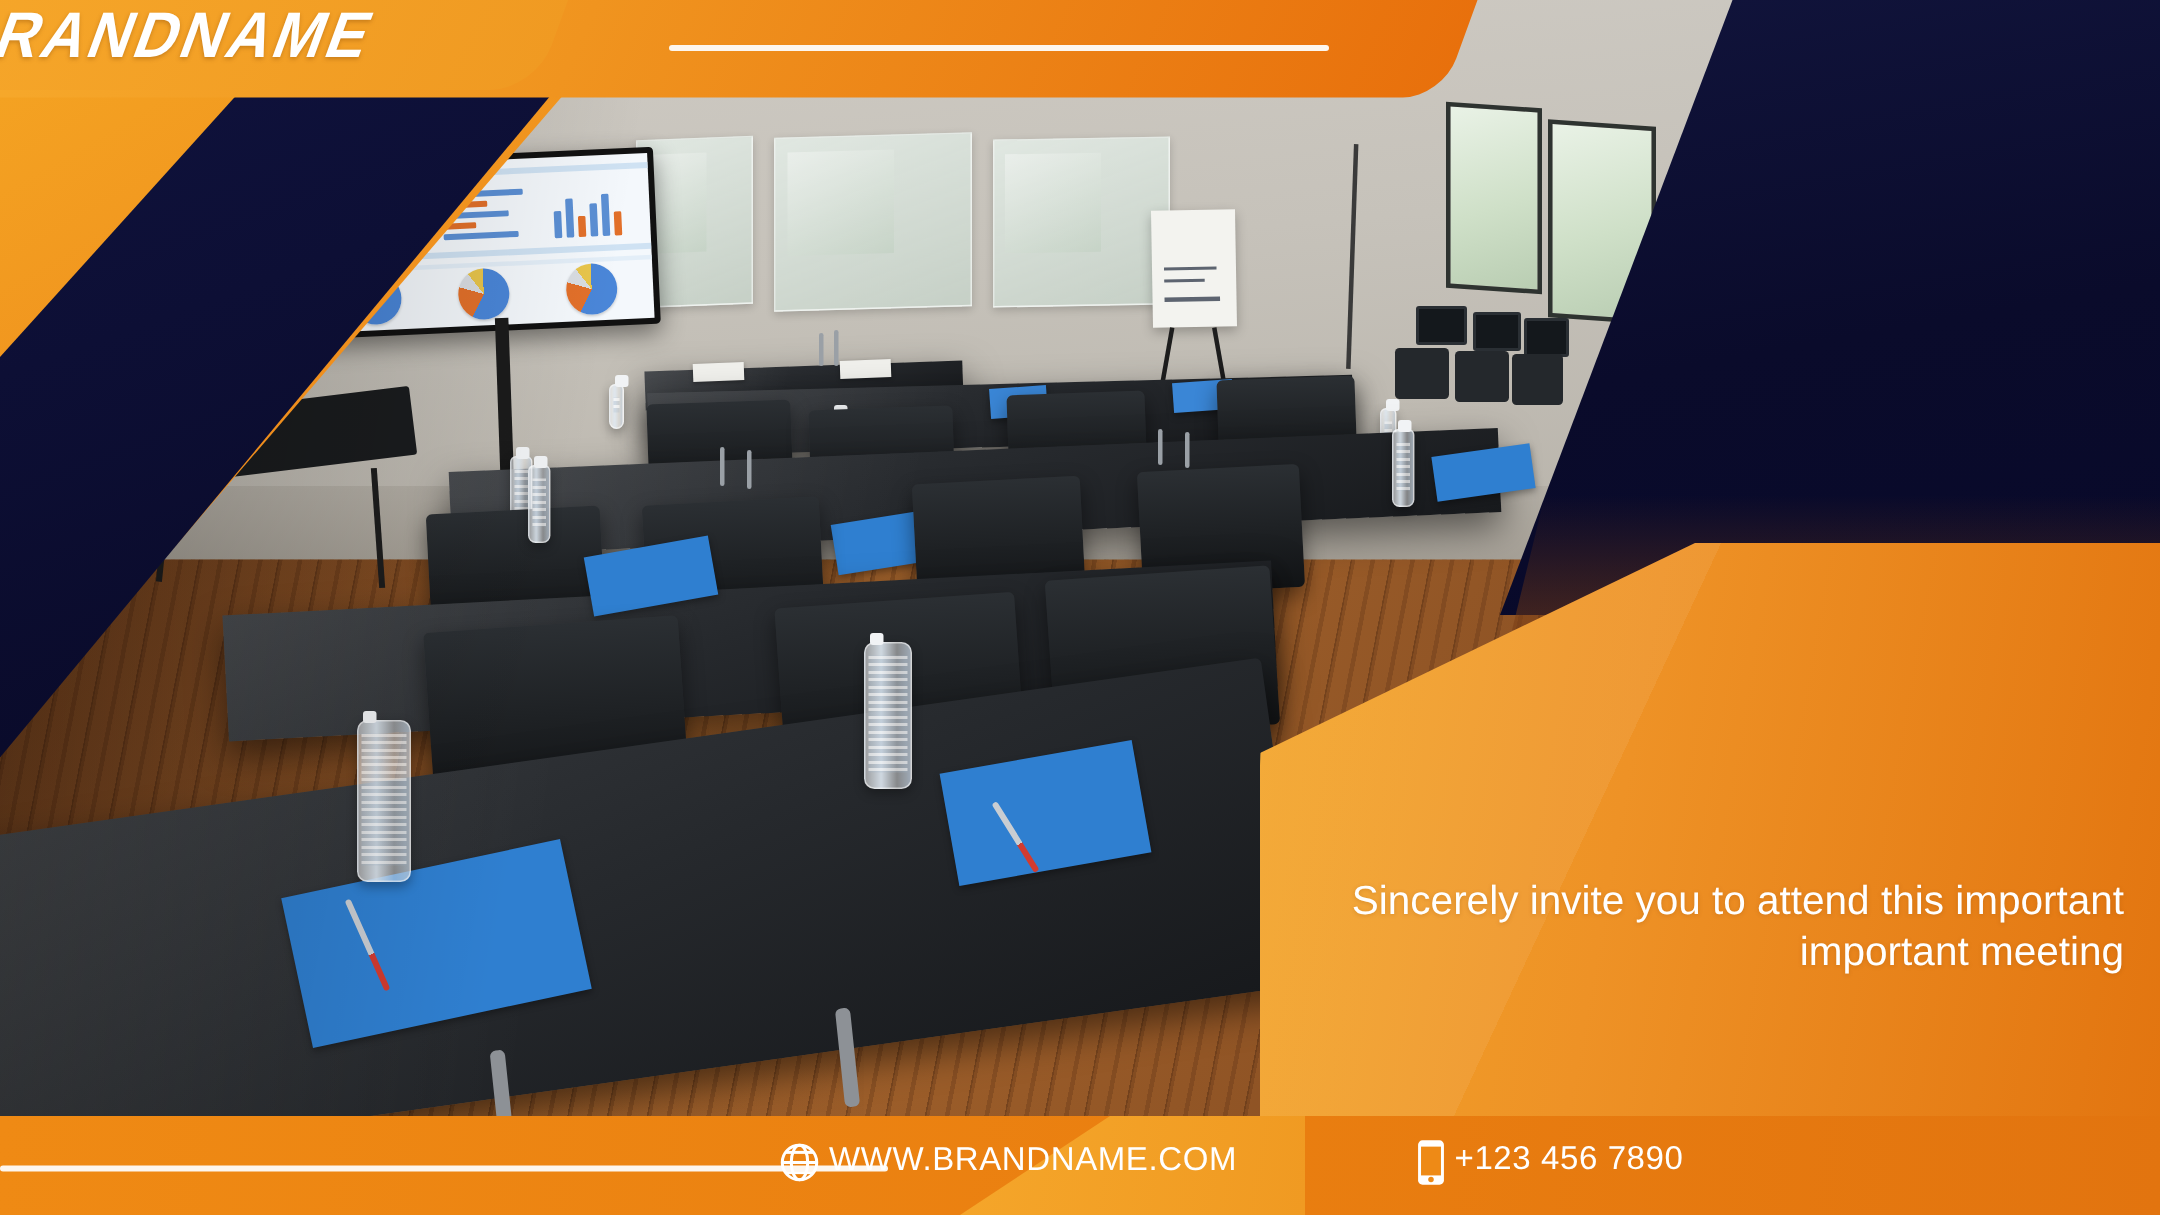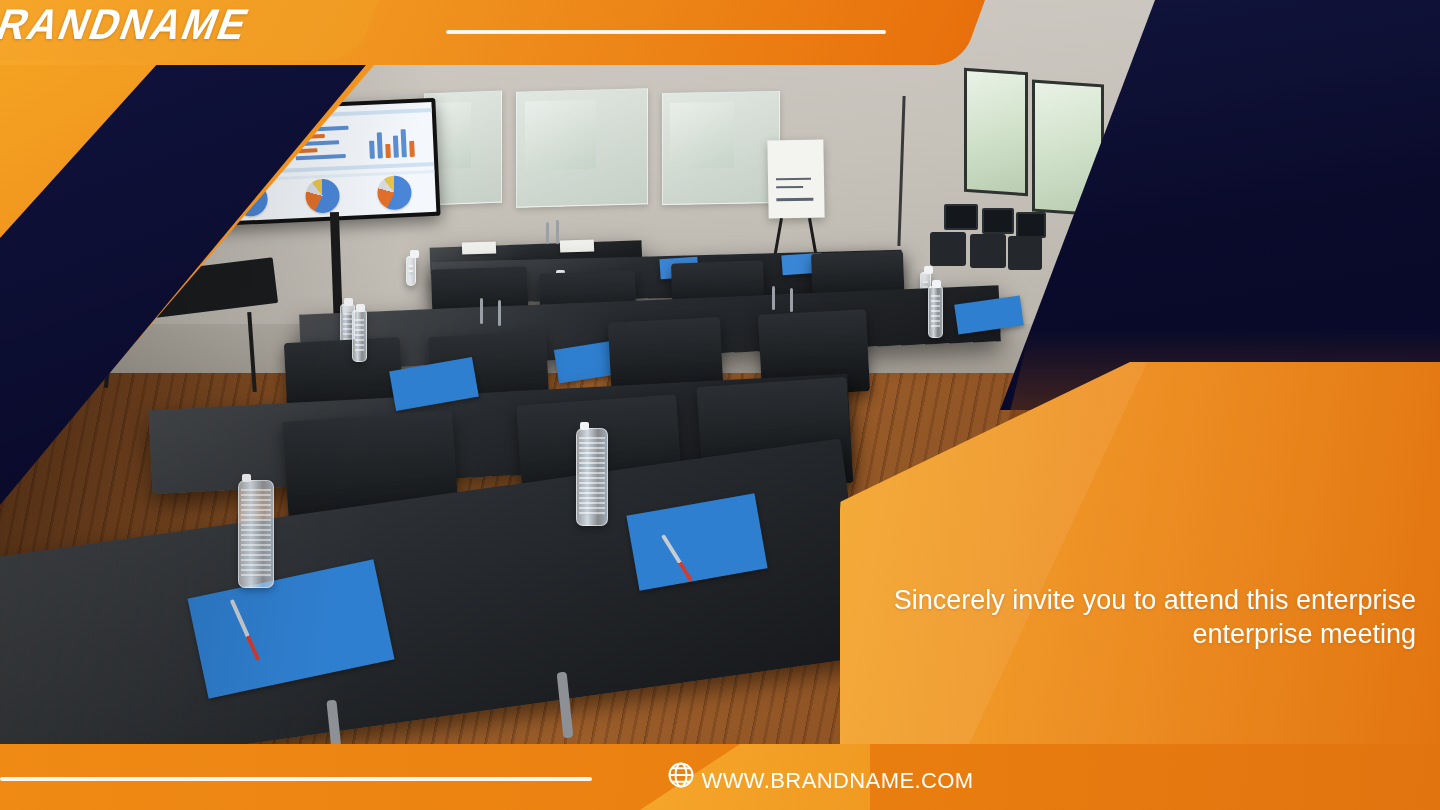--- a/index.html
+++ b/index.html
@@ -227,21 +227,21 @@
     font-family:"Liberation Sans","DejaVu Sans",sans-serif;
     text-shadow:0 1px 3px rgba(140,70,0,.25);
   }
 
   
   #contacts{
     position:absolute; left:0; bottom:0; width:1440px; height:66px;
     display:flex; align-items:center; justify-content:center; gap:118px;
     padding-left:200px;
   }
-  .contact{ display:flex; align-items:flex-end; gap:5px; color:#fff; }
+  .contact{ display:flex; align-items:flex-start; gap:5px; color:#fff; }
   .contact .ctext{
     font-size:22px; letter-spacing:.4px; font-weight:400;
     font-family:"Liberation Sans","DejaVu Sans",sans-serif;
   }
   .ico{ display:block; }
 </style>
 </head>
 <body>
 
 <div id="poster">
@@ -379,35 +379,45 @@
   <div class="shape" id="orange-panel-sheen"></div>
 
   <div class="shape" id="orange-header"></div>
   <div class="shape" id="header-rule"></div>
   <div class="shape" id="brand-plate">
     <div class="brand-text">BRANDNAME</div>
   </div>
 
 
 
-  <div id="subtext">Sincerely invite you to attend this enterprise enterprise meeting</div>
+  <div id="subtext">Sincerely invite you to attend this important important meeting</div>
 
   <div class="shape" id="footer-bar"></div>
   <div class="shape" id="footer-wedge"></div>
   <div class="shape" id="footer-rule"></div>
 
   <div id="contacts">
     <div class="contact">
       <span class="ico">
         <svg width="30" height="30" viewBox="0 0 24 24" fill="none" stroke="#ffffff" stroke-width="1.6">
           <circle cx="12" cy="12" r="9.2" fill="none"></circle>
           <ellipse cx="12" cy="12" rx="4.4" ry="9.2" fill="none"></ellipse>
           <line x1="2.8" y1="12" x2="21.2" y2="12"></line>
           <line x1="4.3" y1="6.6" x2="19.7" y2="6.6"></line>
           <line x1="4.3" y1="17.4" x2="19.7" y2="17.4"></line>
         </svg>
       </span>
       <span class="ctext">WWW.BRANDNAME.COM</span>
     </div>
 
+    <div class="contact">
+      <span class="ico">
+        <svg width="22" height="32" viewBox="0 0 16 26" fill="none">
+          <rect x="1" y="1" width="14" height="24" rx="2.4" fill="#ffffff"></rect>
+          <rect x="2.6" y="4.4" width="10.8" height="15.6" fill="#ee8a16"></rect>
+          <circle cx="8" cy="22.2" r="1.5" fill="#ee8a16"></circle>
+        </svg>
+      </span>
+      <span class="ctext">+123 456 7890</span>
+    </div>
   </div>
 
 </div>
 
 </body></html>

